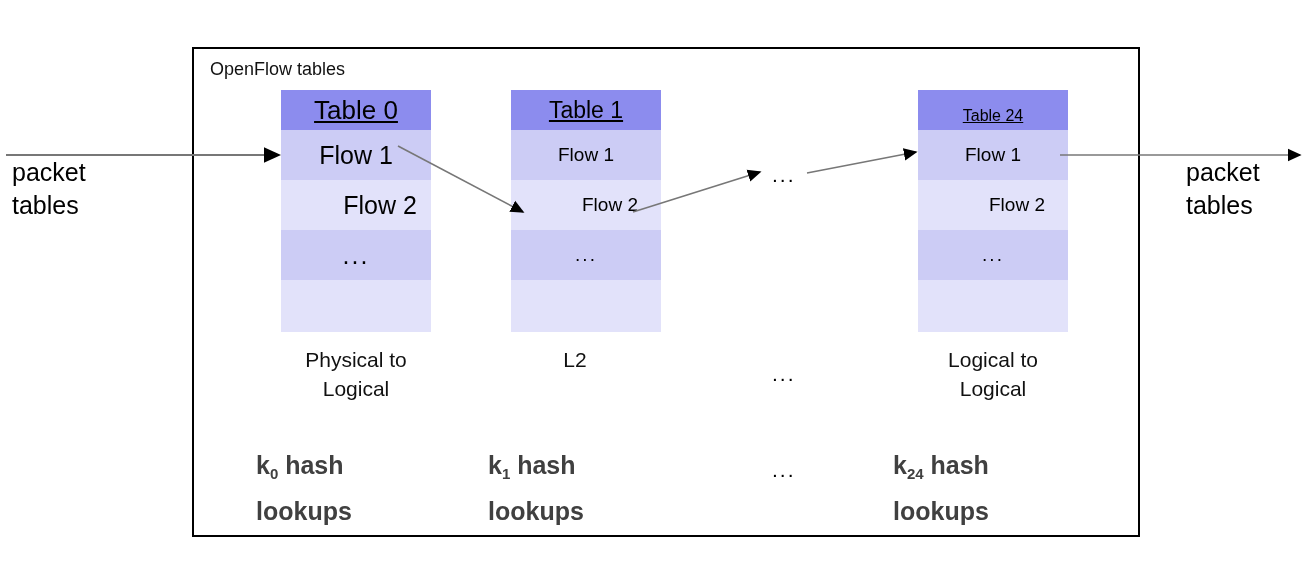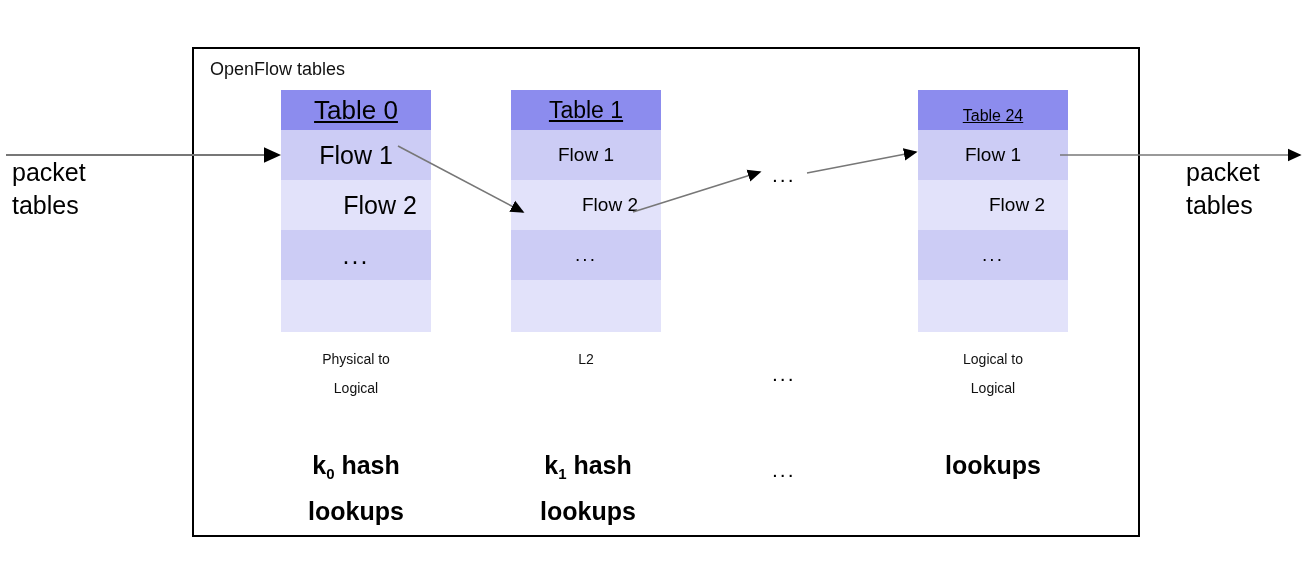--- a/index.html
+++ b/index.html
@@ -36,28 +36,28 @@
   #table1 .cell{font-size:19px;}
   #table1 .dots{font-size:19px;letter-spacing:2px;}
 
   #table24{left:918px;}
   #table24 .hdr-txt{font-size:16px;margin-top:12px;}
   #table24 .cell{font-size:19px;}
   #table24 .dots{font-size:19px;letter-spacing:2px;}
 
   
   .tcap{position:absolute;top:345px;width:190px;text-align:center;
-        font-size:14px;line-height:29px;color:#111;}
+        font-size:21px;line-height:29px;color:#111;}
   #cap0{left:261px;}
-  #cap1{left:491px;}
+  #cap1{left:480px;}
   #cap24{left:898px;}
 
   
-  .hcap{position:absolute;top:444px;width:200px;text-align:center;
-        font-weight:bold;font-size:25px;line-height:42px;color:#000000;}
+  .hcap{position:absolute;top:444px;width:200px;text-align:left;
+        font-weight:bold;font-size:25px;line-height:42px;color:#404040;}
   #hash0{left:256px;}
   #hash1{left:488px;}
   #hash24{left:893px;}
   .hcap sub{font-size:15px;font-weight:bold;vertical-align:baseline;
             position:relative;top:5px;}
 
   
   .mid-dots{position:absolute;color:#000;white-space:nowrap;}
   #dots-row{left:772px;top:163px;font-size:21px;letter-spacing:2px;}
   #dots-cap{left:772px;top:362px;font-size:21px;letter-spacing:2px;}
@@ -156,20 +156,23 @@
       <span class="cell"></span>
     </div>
   </div>
 
   <div class="tcap" id="cap24">
     <div>Logical to</div>
     <div>Logical</div>
   </div>
 
   <div class="hcap" id="hash24">
+    <div>
+      <span>k</span><sub>24</sub><span> hash</span>
+    </div>
     <div>lookups</div>
   </div>
 
   <div class="mid-dots" id="dots-row">...</div>
   <div class="mid-dots" id="dots-cap">...</div>
   <div class="mid-dots" id="dots-hash">...</div>
 
   <div class="side-label" id="lbl-ingress">
     <div>packet</div>
     <div>tables</div>

